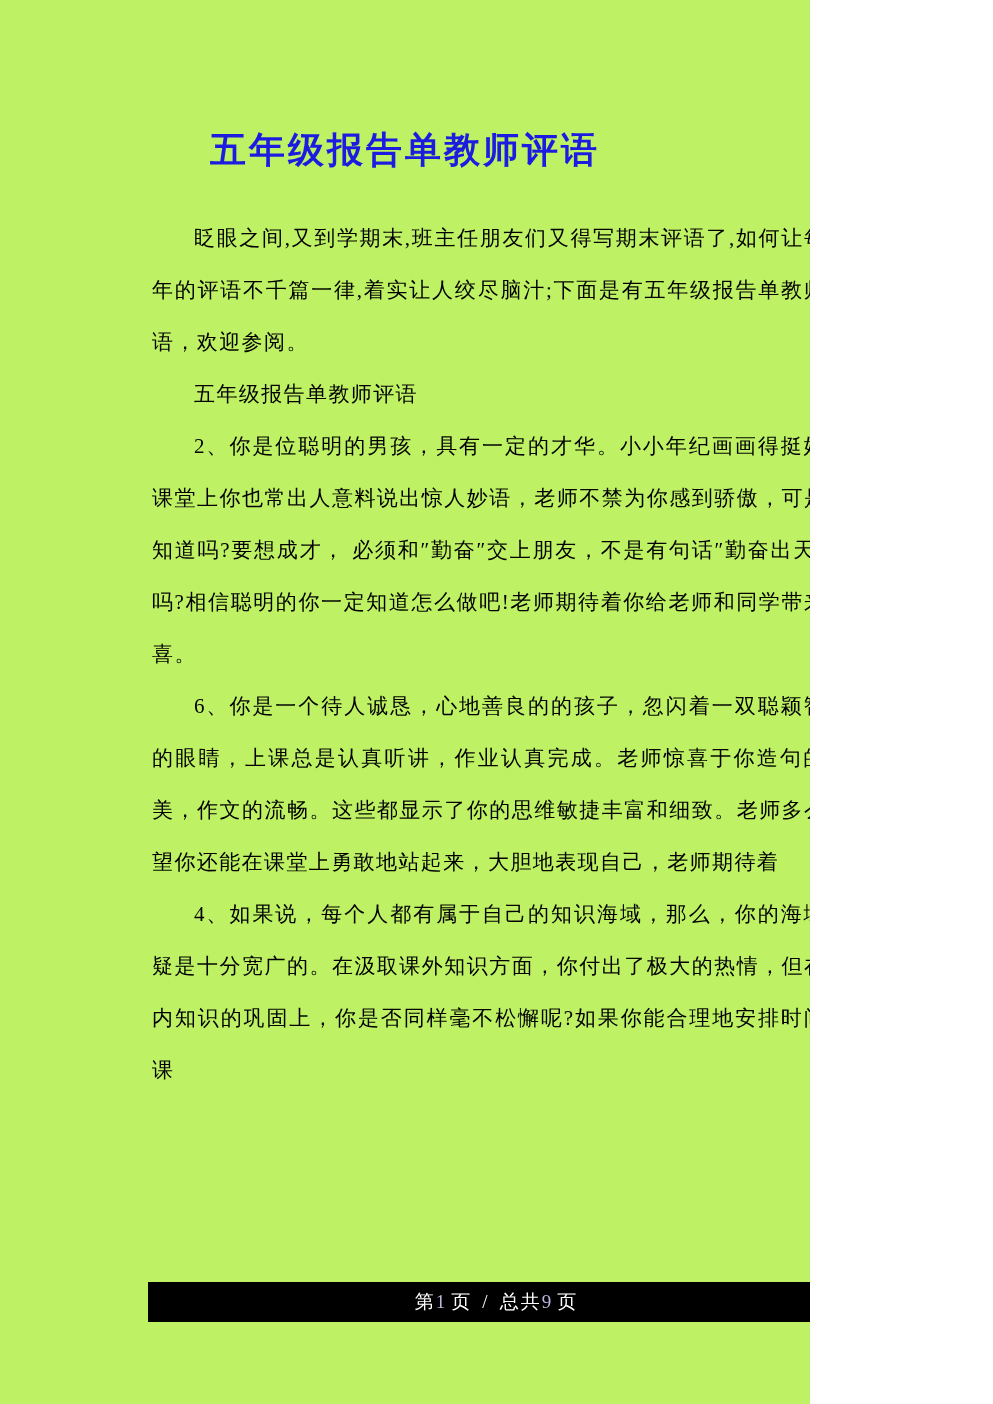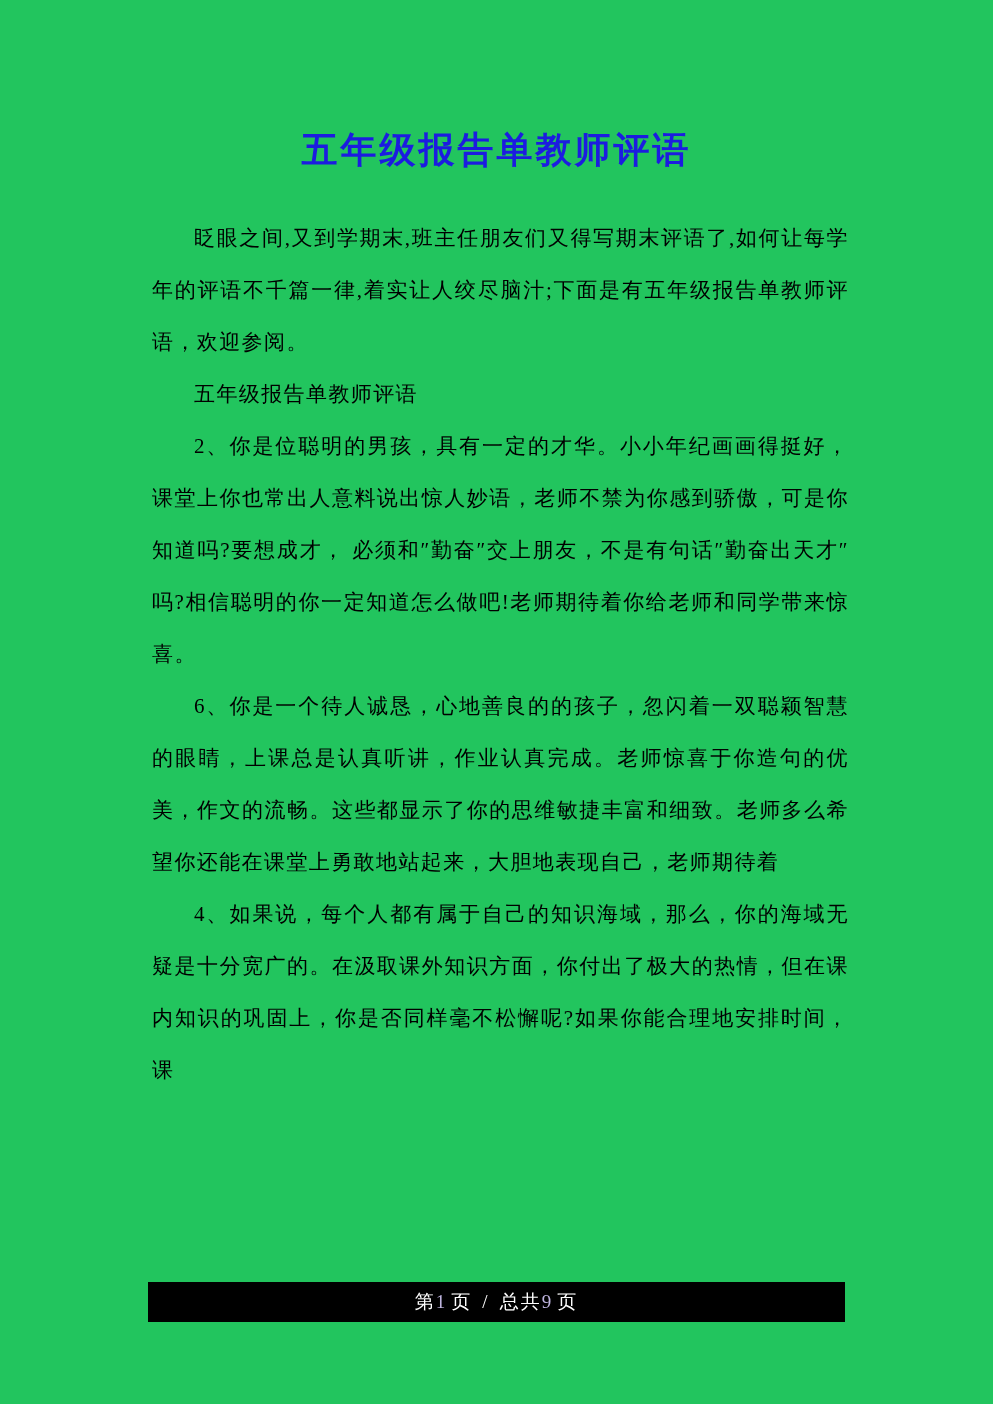--- a/index.html
+++ b/index.html
@@ -2,23 +2,23 @@
 <html><head>
 <meta charset="utf-8">
 <style>
   html, body {
     margin: 0;
     padding: 0;
     background: #ffffff;
   }
   .page {
     position: relative;
-    width: 993px;
+    width: 810px;
     height: 1404px;
-    background: #22c55e;
+    background: #bef264;
     overflow: hidden;
     font-family: "Liberation Serif", "DejaVu Serif", serif;
   }
   .doc-title {
     position: absolute;
     top: 126px;
     left: 0;
     width: 100%;
     text-align: center;
     font-family: "DejaVu Sans", "Liberation Sans", sans-serif;

